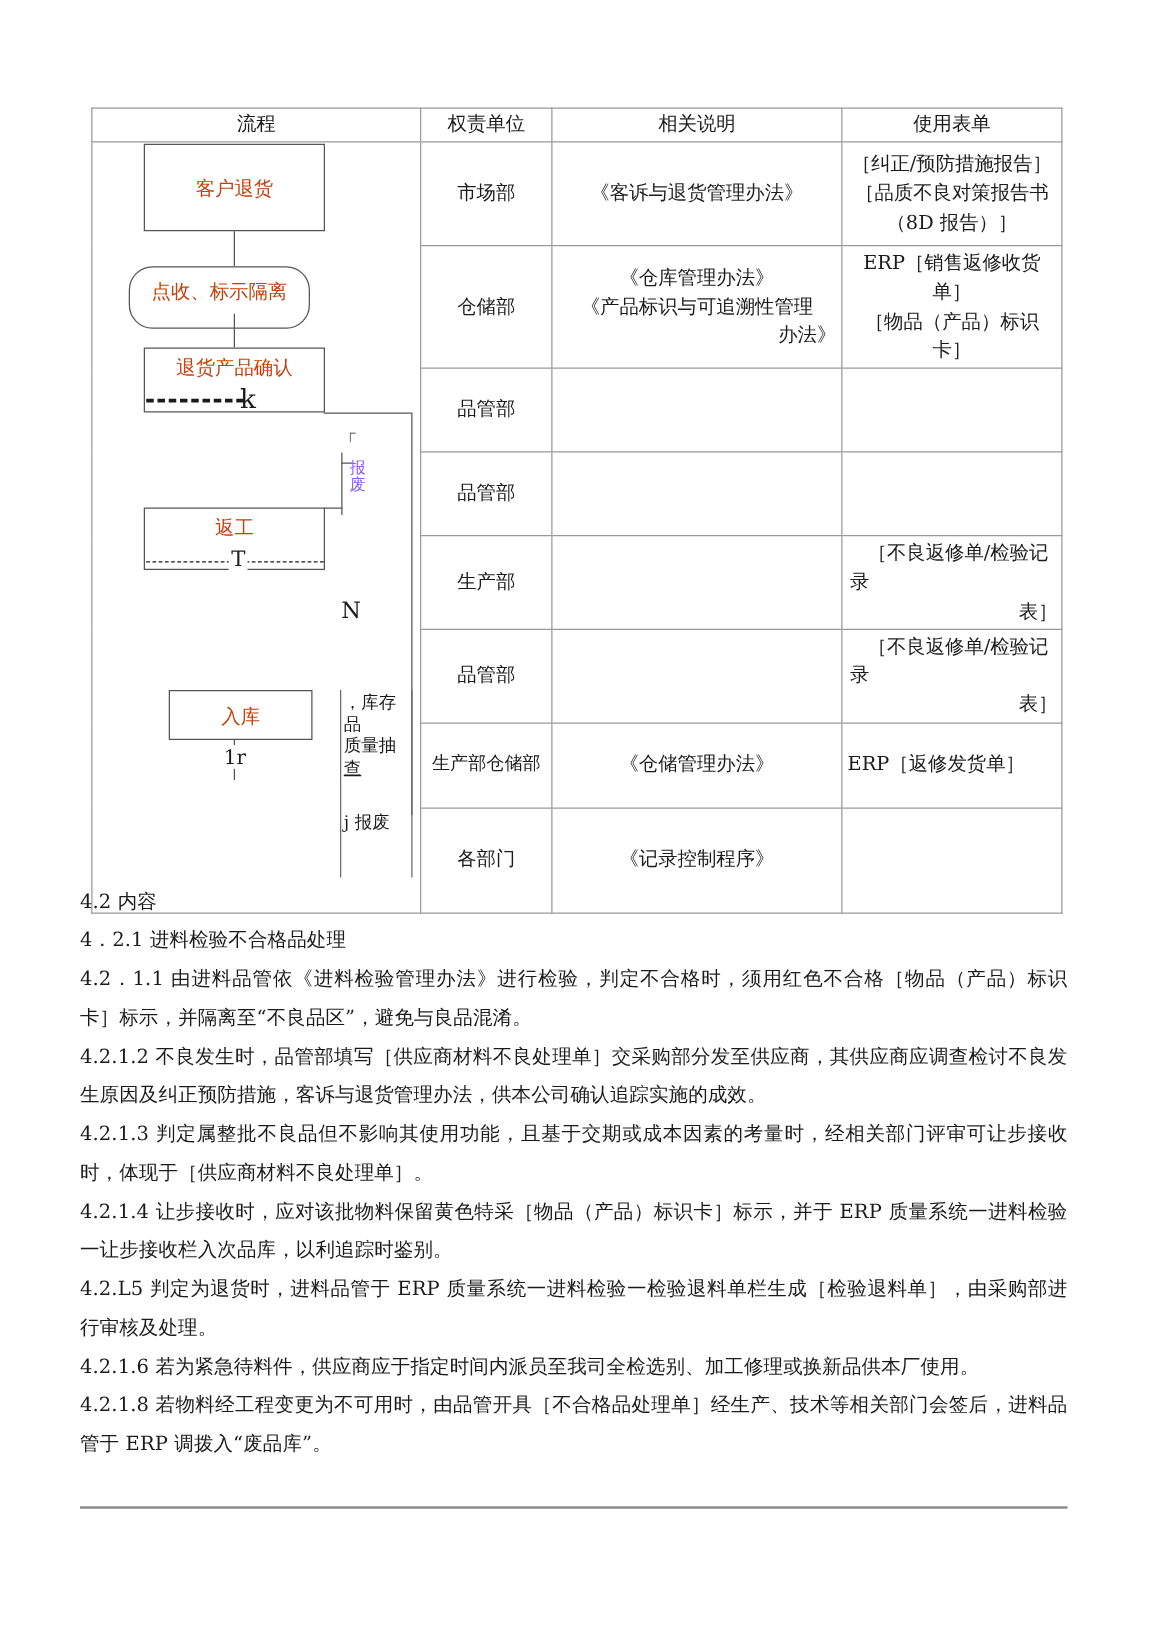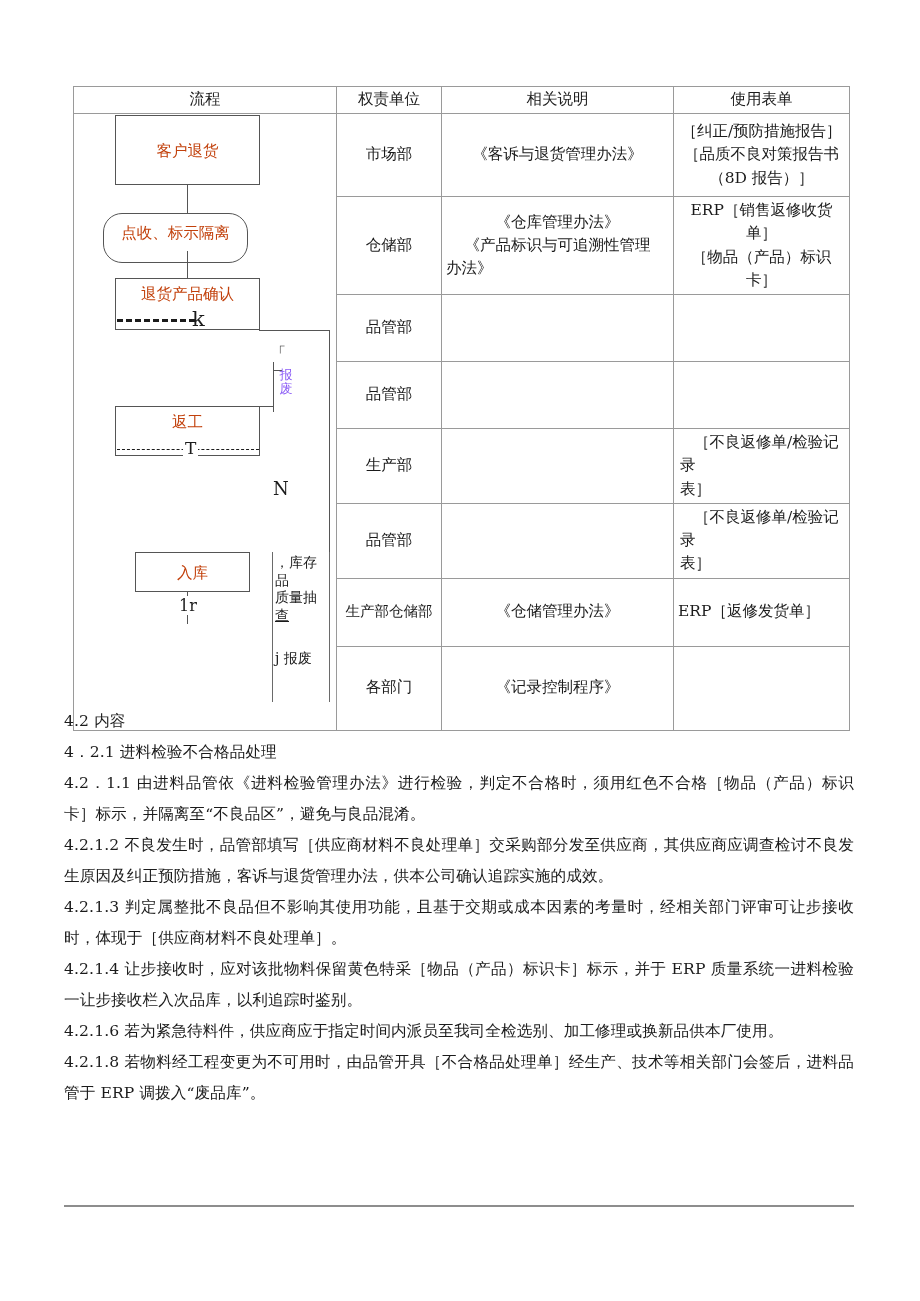--- a/index.html
+++ b/index.html
@@ -57,21 +57,21 @@
   }
   td.cell-desc {
     text-align: center;
     padding: 2px 4px;
   }
   td.cell-form {
     text-align: center;
     padding: 2px 3px;
   }
   .form-line { display: block; }
-  .form-line.l2 { text-align: left; }
+  .form-line.l2 { text-align: right; }
 
   
   .flow-layer {
     position: absolute;
     left: 73px;
     top: 112px;
     width: 263px;
     height: 590px;
     pointer-events: none;
   }
@@ -306,18 +306,19 @@
     </div>
   </div>
 
   <div class="body-text">
     <p class="para">4.2 内容</p>
     <p class="para">4．2.1 进料检验不合格品处理</p>
     <p class="para">4.2．1.1 由进料品管依《进料检验管理办法》进行检验，判定不合格时，须用红色不合格［物品（产品）标识卡］标示，并隔离至“不良品区”，避免与良品混淆。</p>
     <p class="para">4.2.1.2 不良发生时，品管部填写［供应商材料不良处理单］交采购部分发至供应商，其供应商应调查检讨不良发生原因及纠正预防措施，客诉与退货管理办法，供本公司确认追踪实施的成效。</p>
     <p class="para">4.2.1.3 判定属整批不良品但不影响其使用功能，且基于交期或成本因素的考量时，经相关部门评审可让步接收时，体现于［供应商材料不良处理单］。</p>
     <p class="para">4.2.1.4 让步接收时，应对该批物料保留黄色特采［物品（产品）标识卡］标示，并于 ERP 质量系统一进料检验一让步接收栏入次品库，以利追踪时鉴别。</p>
+    <p class="para">4.2.L5 判定为退货时，进料品管于 ERP 质量系统一进料检验一检验退料单栏生成［检验退料单］，由采购部进行审核及处理。</p>
     <p class="para">4.2.1.6 若为紧急待料件，供应商应于指定时间内派员至我司全检选别、加工修理或换新品供本厂使用。</p>
     <p class="para">4.2.1.8 若物料经工程变更为不可用时，由品管开具［不合格品处理单］经生产、技术等相关部门会签后，进料品管于 ERP 调拨入“废品库”。</p>
   </div>
 
   <div class="footer-rule"></div>
 </div>
 
 </body></html>

